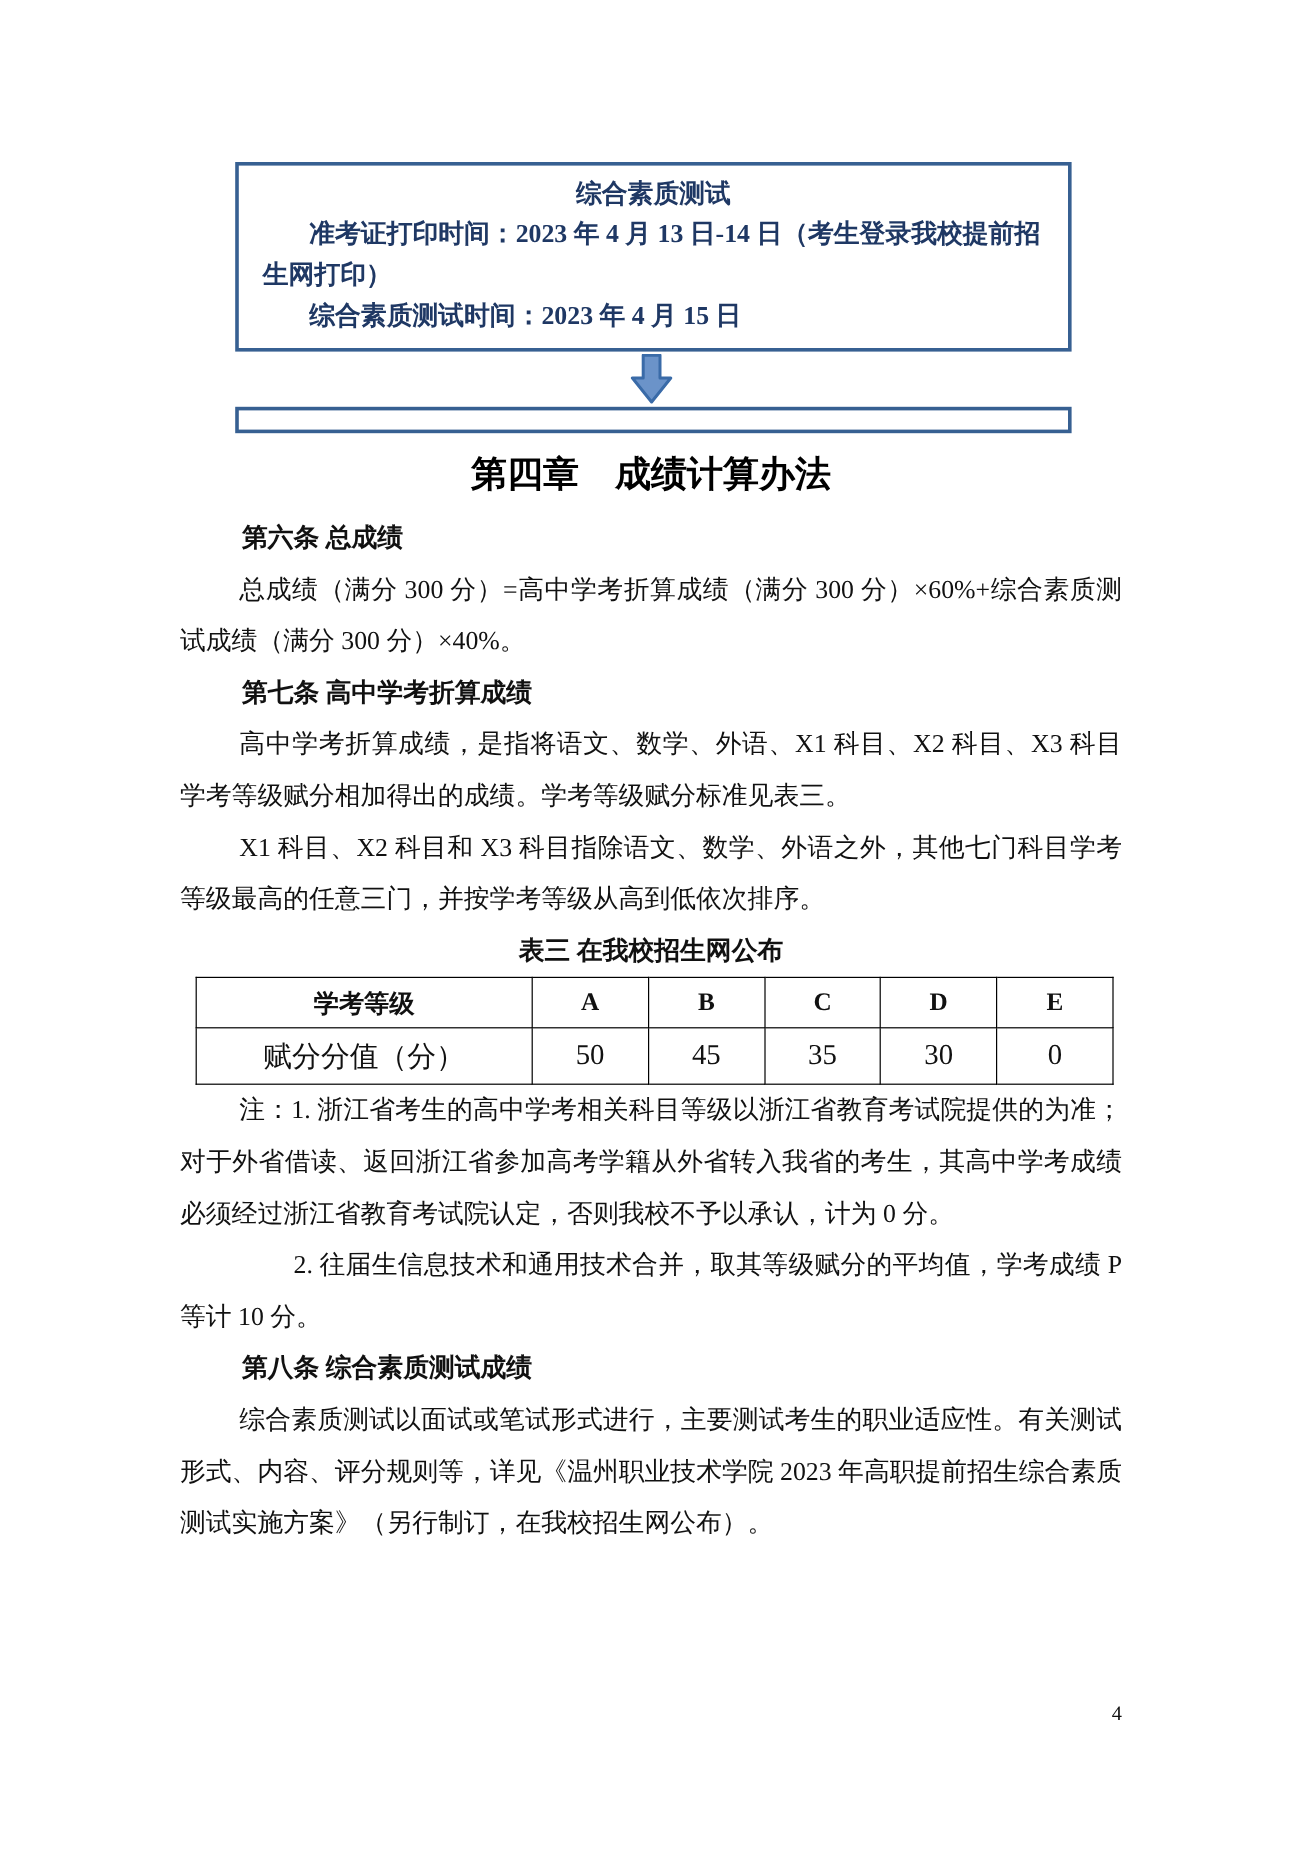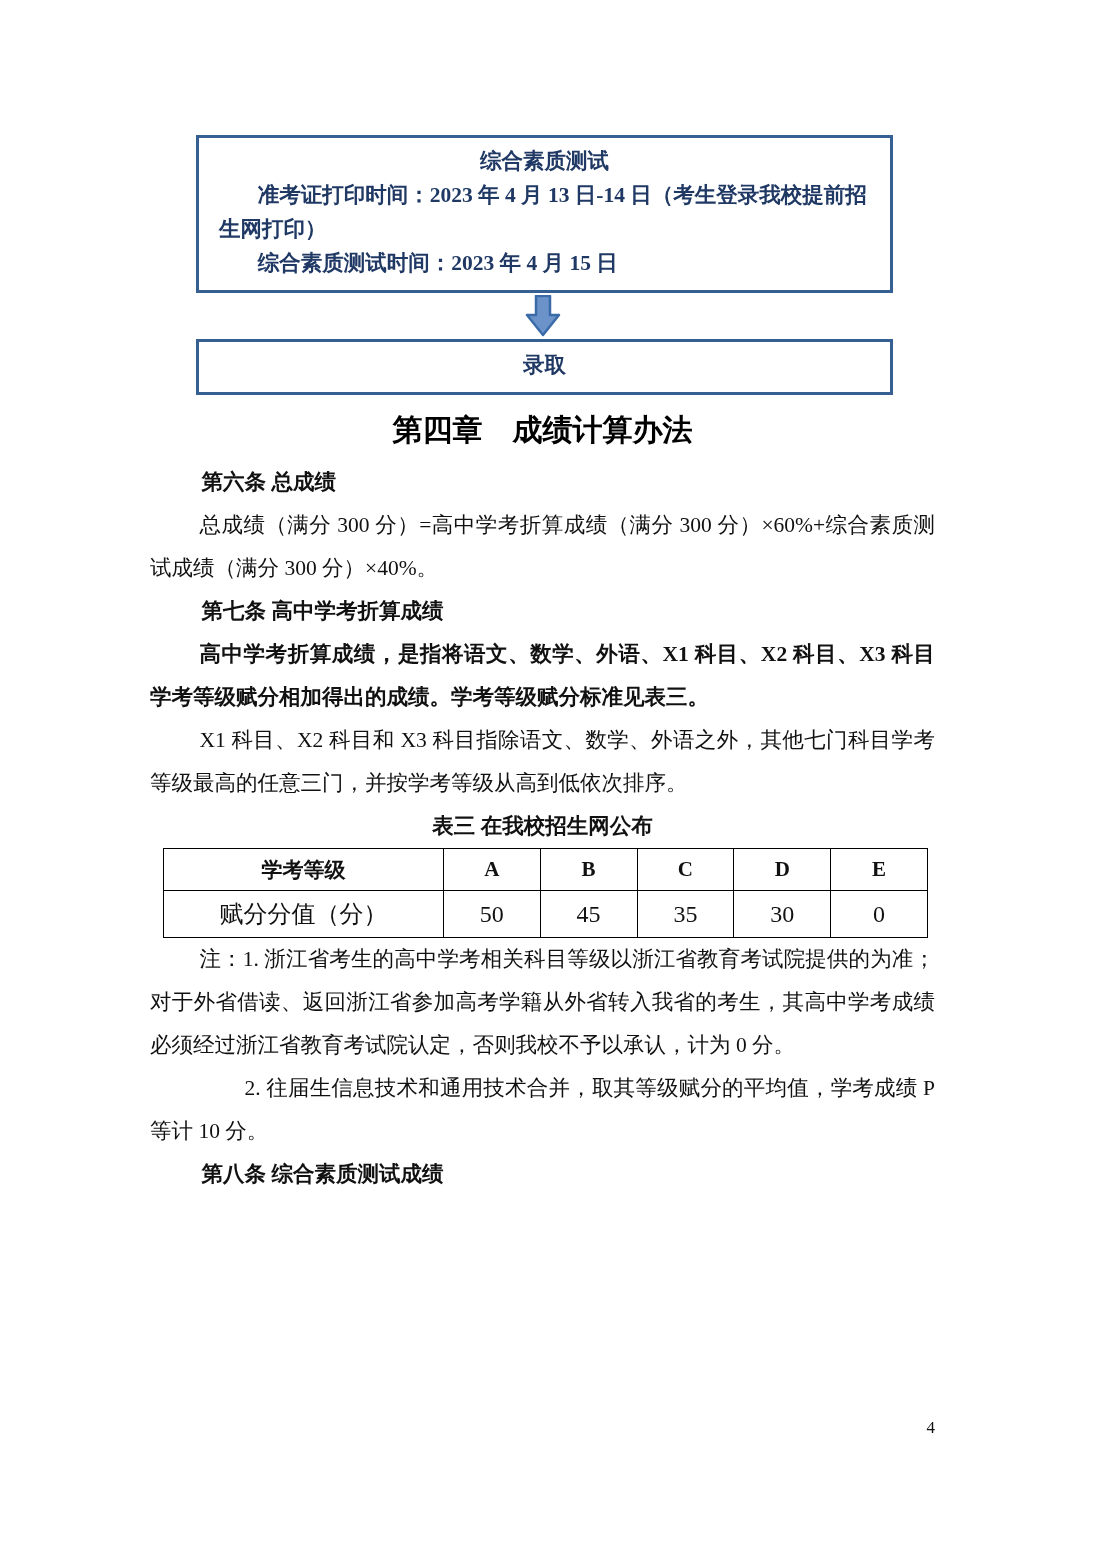--- a/index.html
+++ b/index.html
@@ -66,21 +66,21 @@
     line-height: 43px;
     text-indent: 2.4em;
   }
   .para {
     margin: 0;
     font-size: 21.5px;
     line-height: 43px;
     text-indent: 2.3em;
     text-align: justify;
   }
-  .para.bold { font-weight: bold; }
+  .para.bold { font-weight: normal; }
   .para.note2 { text-indent: 4.4em; }
 
   
   .table-title {
     font-size: 21.5px;
     font-weight: bold;
     text-align: center;
     line-height: 43px;
   }
   table.grade-table {
@@ -119,21 +119,20 @@
     <p class="box-para">综合素质测试时间：2023 年 4 月 15 日</p>
   </div>
 
   <div class="arrow-wrap">
     <svg width="38" height="42" viewBox="0 0 38 42">
       <path d="M12 1 L26 1 L26 20 L35 20 L19 40 L3 20 L12 20 Z" fill="#6B93C9" stroke="#3A6BA8" stroke-width="2.5" stroke-linejoin="round"></path>
     </svg>
   </div>
 
   <div class="flow-box">
-    <div class="box-title">录取</div>
   </div>
 
   <h1 class="chapter-title">第四章　成绩计算办法</h1>
 
   <h2 class="article-heading">第六条 总成绩</h2>
   <p class="para">总成绩（满分 300 分）=高中学考折算成绩（满分 300 分）×60%+综合素质测试成绩（满分 300 分）×40%。</p>
 
   <h2 class="article-heading">第七条 高中学考折算成绩</h2>
   <p class="para bold">高中学考折算成绩，是指将语文、数学、外语、X1 科目、X2 科目、X3 科目学考等级赋分相加得出的成绩。学考等级赋分标准见表三。</p>
   <p class="para">X1 科目、X2 科目和 X3 科目指除语文、数学、外语之外，其他七门科目学考等级最高的任意三门，并按学考等级从高到低依次排序。</p>
@@ -158,16 +157,17 @@
       <td>30</td>
       <td>0</td>
     </tr>
   </tbody>
     </table>
 
   <p class="para">注：1. 浙江省考生的高中学考相关科目等级以浙江省教育考试院提供的为准；对于外省借读、返回浙江省参加高考学籍从外省转入我省的考生，其高中学考成绩必须经过浙江省教育考试院认定，否则我校不予以承认，计为 0 分。</p>
   <p class="para note2">2. 往届生信息技术和通用技术合并，取其等级赋分的平均值，学考成绩 P 等计 10 分。</p>
 
   <h2 class="article-heading">第八条 综合素质测试成绩</h2>
+  <p class="para">综合素质测试以面试或笔试形式进行，主要测试考生的职业适应性。有关测试形式、内容、评分规则等，详见《温州职业技术学院 2023 年高职提前招生综合素质测试实施方案》（另行制订，在我校招生网公布）。</p>
 
   <div class="page-number">4</div>
 
 </div>
 
 </body></html>

